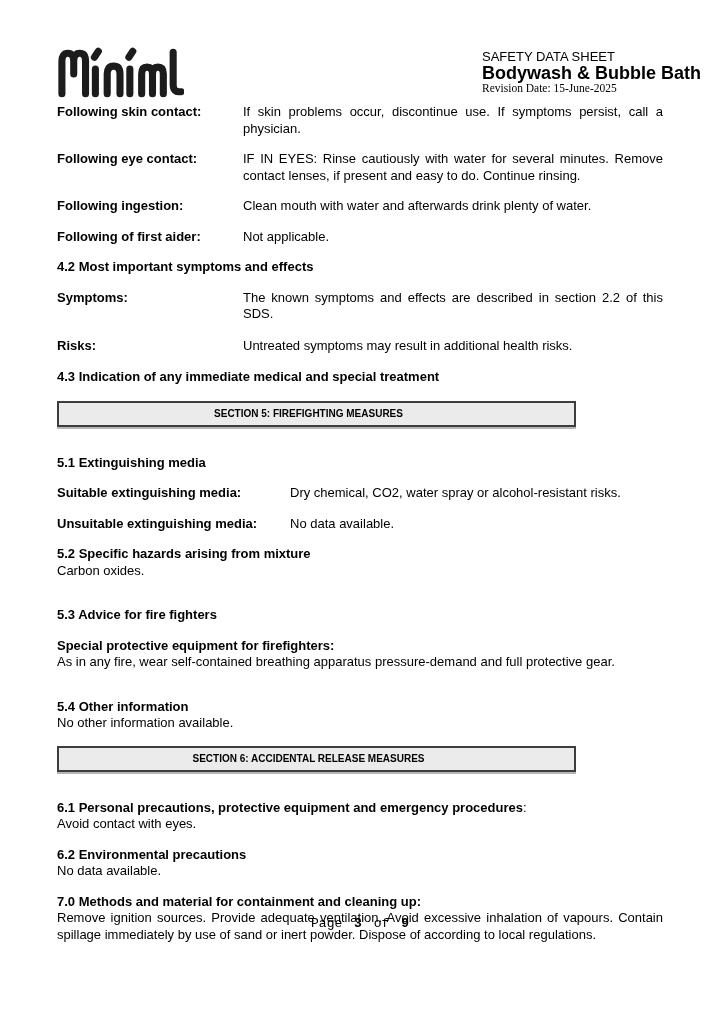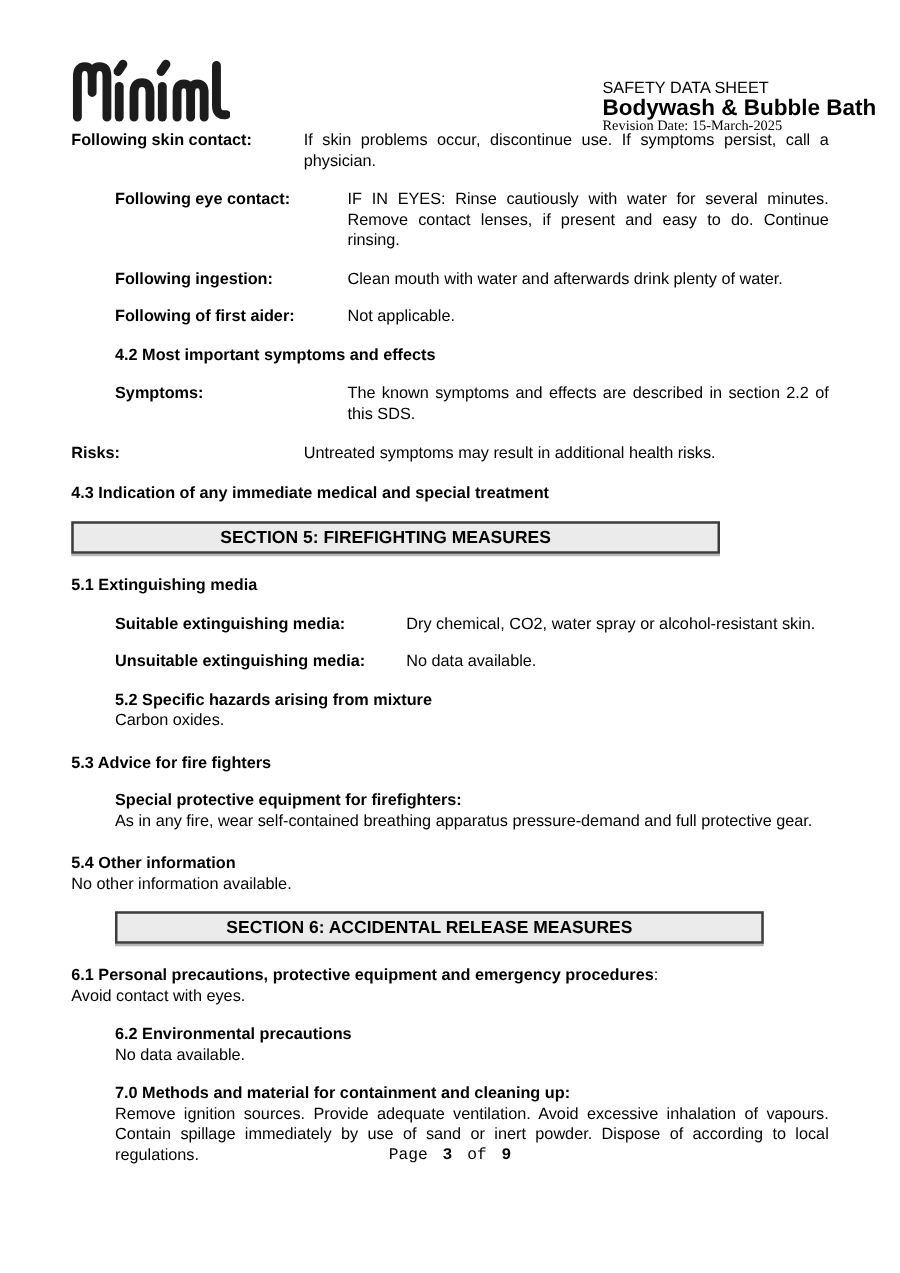--- a/index.html
+++ b/index.html
@@ -5,42 +5,42 @@
   html,body{margin:0;padding:0;background:#fff;}
   .page{
     position:relative;width:720px;height:1018px;background:var(--page-bg,#fff);
     font-family:"Liberation Sans","DejaVu Sans",sans-serif;
     font-size:13px;line-height:16.5px;color:var(--text,#000);
     overflow:hidden;
   }
   
   .logo{position:absolute;left:56px;top:46px;width:128px;height:54px;}
   .sr-only{position:absolute;width:1px;height:1px;overflow:hidden;clip:rect(0 0 0 0);white-space:nowrap;}
-  .header-right{position:absolute;left:482px;top:62px;text-align:left;}
+  .header-right{position:absolute;left:482px;top:49px;text-align:left;}
   .hr-title{font-size:13px;line-height:16px;}
   .hr-product{font-size:18px;line-height:16px;font-weight:bold;}
   .hr-revision{font-family:"Liberation Serif","DejaVu Serif",serif;font-size:11.5px;line-height:14px;}
   
   .content{position:absolute;left:57px;width:606px;top:104px;}
   .row{display:flex;}
   .row .label{font-weight:bold;flex:0 0 180px;padding-right:6px;}
   .row.s5 .label{flex-basis:227px;}
   .row .value{flex:1;text-align:justify;}
   .h{font-weight:bold;}
   .reg{font-weight:normal;}
   .just{text-align:justify;}
-  .mt14{margin-top:14px;margin-left:35px;}
+  .mt14{margin-top:14px;}
   .mt15{margin-top:15px;}
-  .mt17{margin-top:17px;}
+  .mt17{margin-top:28px;}
   .banner{
     box-sizing:border-box;width:519px;
     border:2px solid var(--banner-border,#3d3d3d);
     background:var(--banner-bg,#ebebeb);
     box-shadow:0 2px 0 rgba(110,110,110,.5);
-    text-align:center;font-weight:bold;font-size:14px;line-height:19px;
+    text-align:center;font-weight:bold;font-size:10px;line-height:19px;
     padding:1px 16px 2px 0;
   }
   
   .footer{position:absolute;left:57px;width:606px;top:916px;text-align:center;font-family:Liberation Mono, monospace;}
   .footer span{display:inline;}
   .b{font-weight:bold;}
   .w{margin-right:4px;}
   .w:last-child{margin-right:0;}
   .logo svg path{stroke:#1c1c1c;stroke-width:7.2;fill:none;stroke-linecap:round;stroke-linejoin:round;}
 </style>
@@ -58,21 +58,21 @@
       <path d="M52 48 V28 Q52 20 58.5 20 Q65 20 65 28 V48"></path>
       <path d="M74 11 L78 5"></path>
       <path d="M75 23 V48"></path>
       <path d="M87 48 V28 Q87 21 92.5 21 Q98 21 98 28 V48 M98 28 Q98 21 103.5 21 Q109 21 109 28 V48"></path>
       <path d="M119 6 V39 Q119 47 127 46"></path>
     </svg>
   </div>
   <div class="header-right">
     <div class="hr-title">SAFETY DATA SHEET</div>
     <div class="hr-product">Bodywash &amp; Bubble Bath</div>
-    <div class="hr-revision">Revision Date: 15-March-2025</div>
+    <div class="hr-revision">Revision Date: 15-June-2025</div>
   </div>
 
   <div class="content">
 
     <div class="row">
       <div class="label">Following skin contact:</div>
       <div class="value">If skin problems occur, discontinue use. If symptoms persist, call a physician.</div>
     </div>
     <div class="row mt14">
       <div class="label">Following eye contact:</div>
@@ -101,21 +101,21 @@
     <div class="mt15">
       <div class="h">4.3 Indication of any immediate medical and special treatment</div>
     </div>
 
     <div class="banner mt15">SECTION 5: FIREFIGHTING MEASURES</div>
 
     <div class="h mt17">5.1 Extinguishing media</div>
 
     <div class="row s5 mt14">
       <div class="label">Suitable extinguishing media:</div>
-      <div class="value">Dry chemical, CO2, water spray or alcohol-resistant skin.</div>
+      <div class="value">Dry chemical, CO2, water spray or alcohol-resistant risks.</div>
     </div>
     <div class="row s5 mt14">
       <div class="label">Unsuitable extinguishing media:</div>
       <div class="value">No data available.</div>
     </div>
 
     <div class="mt14">
       <div class="h">5.2 Specific hazards arising from mixture</div>
       <div>Carbon oxides.</div>
     </div>

